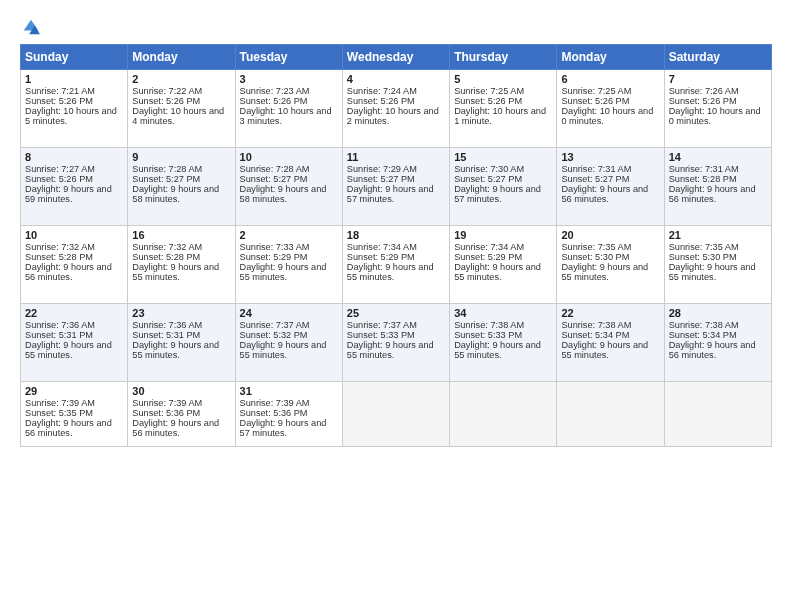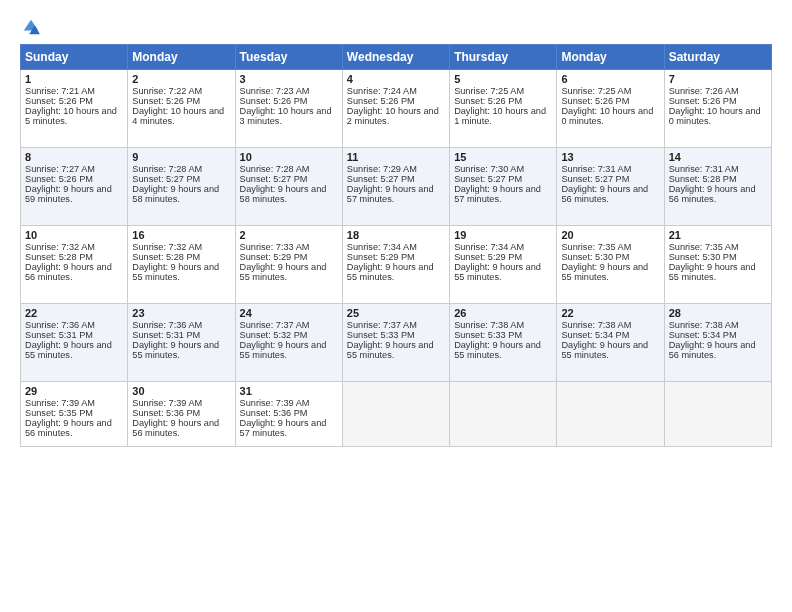--- a/index.html
+++ b/index.html
@@ -159,21 +159,21 @@
           <td><span class="day-num">18</span>Sunrise: 7:34 AM<br>Sunset: 5:29 PM<br>Daylight: 9 hours and 55 minutes.</td>
           <td><span class="day-num">19</span>Sunrise: 7:34 AM<br>Sunset: 5:29 PM<br>Daylight: 9 hours and 55 minutes.</td>
           <td><span class="day-num">20</span>Sunrise: 7:35 AM<br>Sunset: 5:30 PM<br>Daylight: 9 hours and 55 minutes.</td>
           <td><span class="day-num">21</span>Sunrise: 7:35 AM<br>Sunset: 5:30 PM<br>Daylight: 9 hours and 55 minutes.</td>
         </tr>
         <tr>
           <td><span class="day-num">22</span>Sunrise: 7:36 AM<br>Sunset: 5:31 PM<br>Daylight: 9 hours and 55 minutes.</td>
           <td><span class="day-num">23</span>Sunrise: 7:36 AM<br>Sunset: 5:31 PM<br>Daylight: 9 hours and 55 minutes.</td>
           <td><span class="day-num">24</span>Sunrise: 7:37 AM<br>Sunset: 5:32 PM<br>Daylight: 9 hours and 55 minutes.</td>
           <td><span class="day-num">25</span>Sunrise: 7:37 AM<br>Sunset: 5:33 PM<br>Daylight: 9 hours and 55 minutes.</td>
-          <td><span class="day-num">26</span>Sunrise: 7:38 AM<br>Sunset: 5:33 PM<br>Daylight: 9 hours and 55 minutes.</td>
+          <td><span class="day-num">34</span>Sunrise: 7:38 AM<br>Sunset: 5:33 PM<br>Daylight: 9 hours and 55 minutes.</td>
           <td><span class="day-num">22</span>Sunrise: 7:38 AM<br>Sunset: 5:34 PM<br>Daylight: 9 hours and 55 minutes.</td>
           <td><span class="day-num">28</span>Sunrise: 7:38 AM<br>Sunset: 5:34 PM<br>Daylight: 9 hours and 56 minutes.</td>
         </tr>
         <tr class="last-row">
           <td><span class="day-num">29</span>Sunrise: 7:39 AM<br>Sunset: 5:35 PM<br>Daylight: 9 hours and 56 minutes.</td>
           <td><span class="day-num">30</span>Sunrise: 7:39 AM<br>Sunset: 5:36 PM<br>Daylight: 9 hours and 56 minutes.</td>
           <td><span class="day-num">31</span>Sunrise: 7:39 AM<br>Sunset: 5:36 PM<br>Daylight: 9 hours and 57 minutes.</td>
           <td class="empty-cell"></td>
           <td class="empty-cell"></td>
           <td class="empty-cell"></td>

